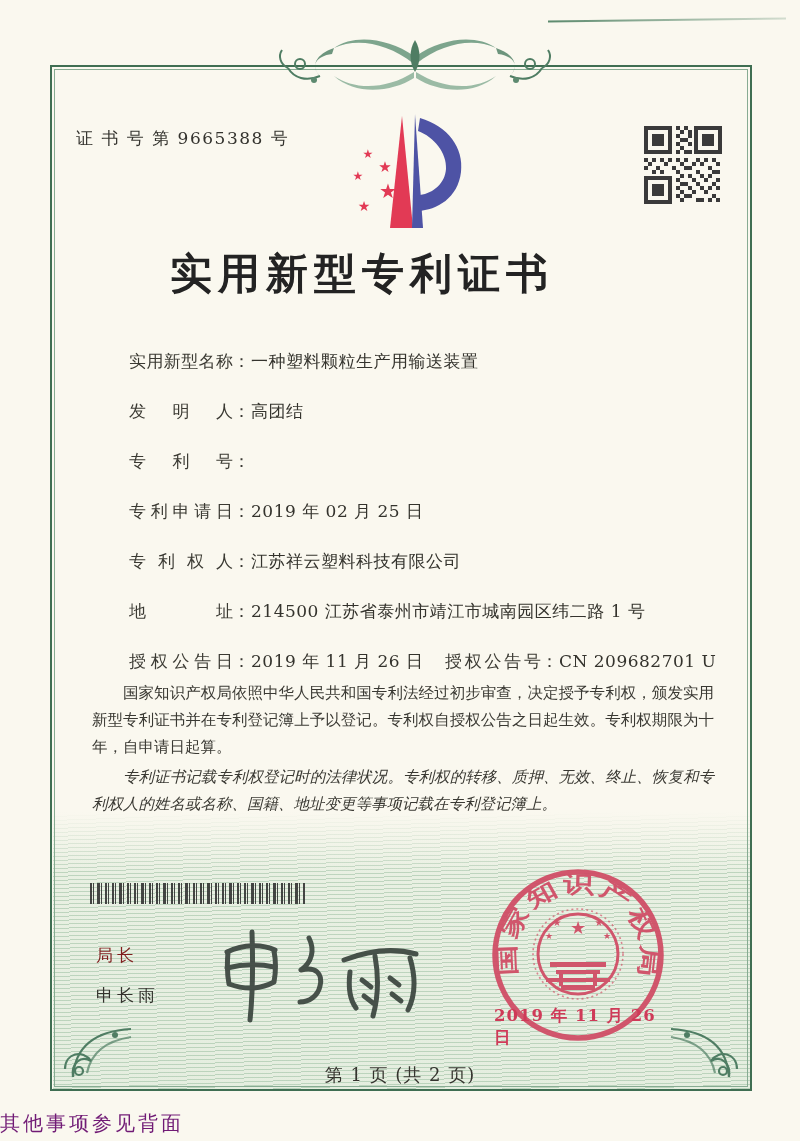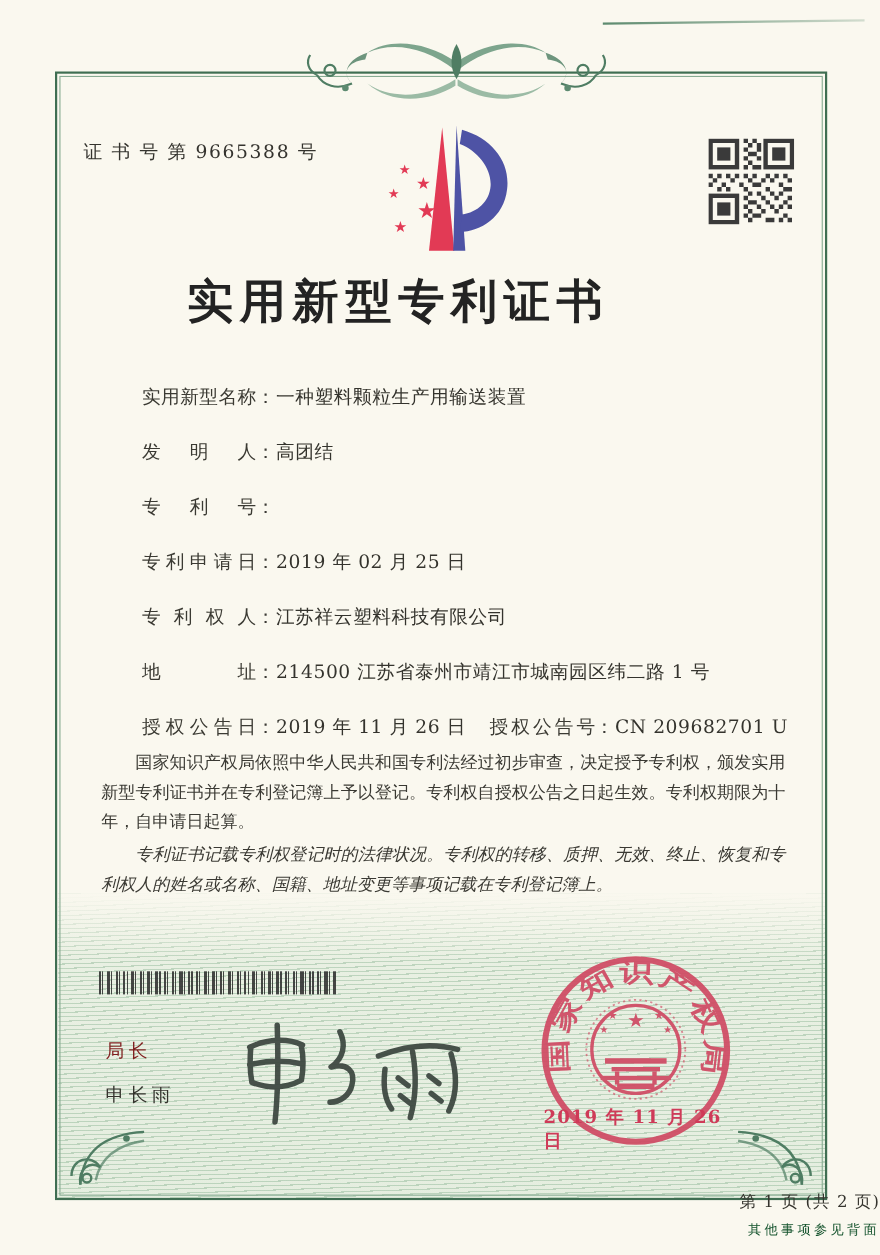--- a/index.html
+++ b/index.html
@@ -81,22 +81,22 @@
   .signer-title { left:96px; top:944px; font-size:17px; letter-spacing:4px; z-index:3; color:#7f1d1d;text-align:center; }
   .signer-name  { left:96px; top:984px; font-size:17px; letter-spacing:4px; z-index:3; color:#33322c; }
   .signature { left:212px; top:926px; width:218px; height:102px; z-index:3; }
 
   
   .seal { left:489px; top:866px; width:178px; height:178px; z-index:4; opacity:0.92; }
   .seal-date { left:494px; top:1005px; width:176px; z-index:5;
                font-size:16.5px; font-weight:600; letter-spacing:1px; color:#cf3a58; }
 
   
-  .page-info   { left:0; top:1063px; width:800px; text-align:right; font-size:15px; letter-spacing:1px; z-index:3; color:#35342e;margin-top:20px; }
-  .footer-note { left:0; top:1110px; width:800px; text-align:right; font-size:12px; letter-spacing:3px; z-index:3; color:#14532d; }
+  .page-info   { left:0; top:1063px; width:800px; text-align:center; font-size:18px; letter-spacing:1px; z-index:3; color:#35342e; }
+  .footer-note { left:0; top:1110px; width:800px; text-align:left; font-size:20px; letter-spacing:3px; z-index:3; color:#701a75; }
 </style>
 </head>
 <body>
 
 <div class="layer page" style="inset:0;">
 
   <div class="layer guilloche"></div>
   <div class="layer frame">
     <div class="frame-inner"></div>
   </div>

